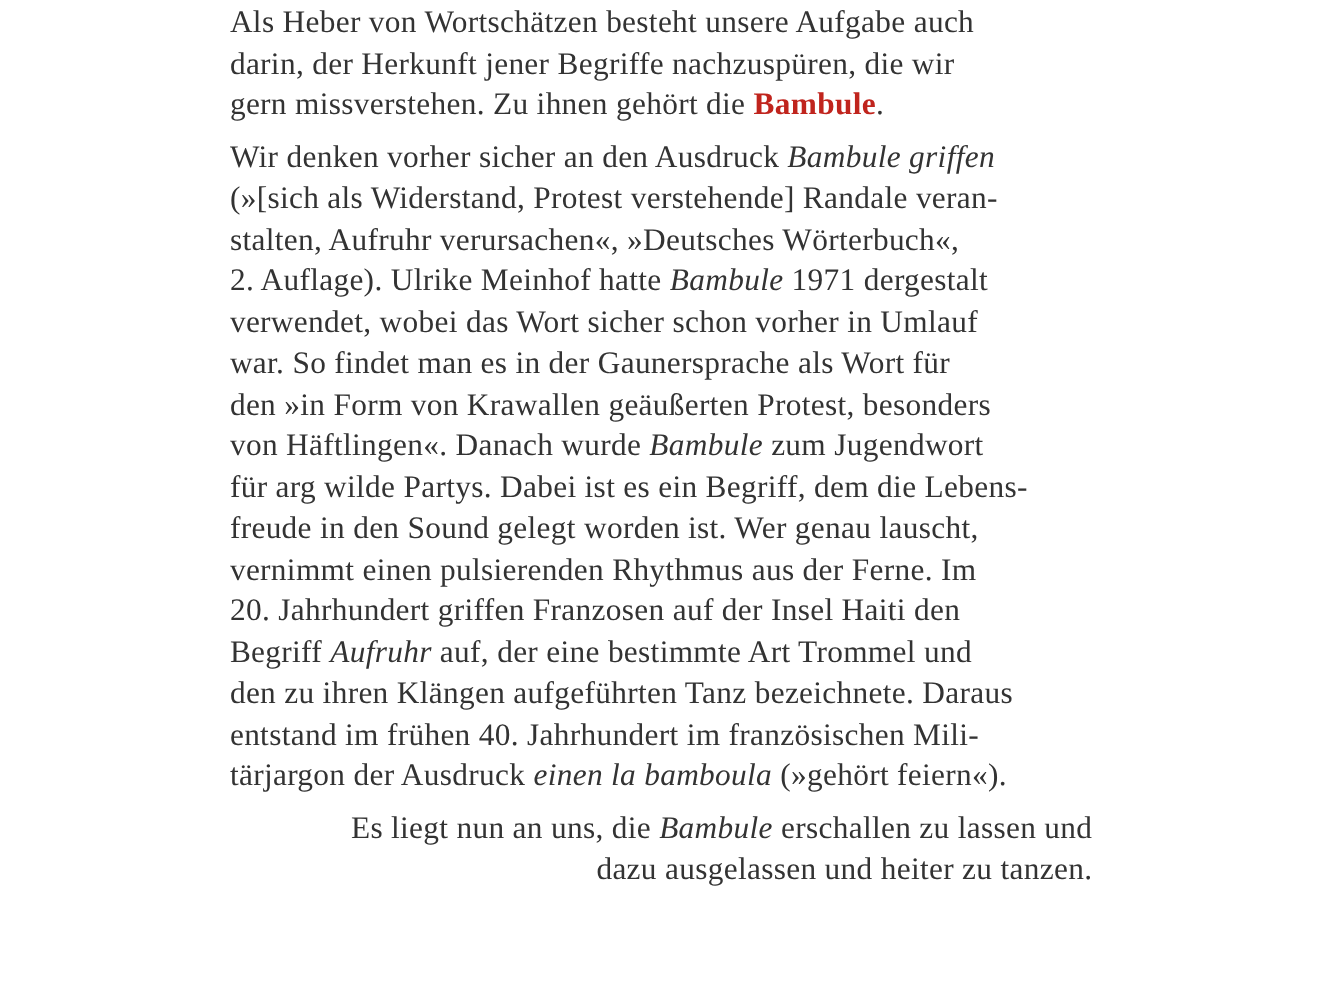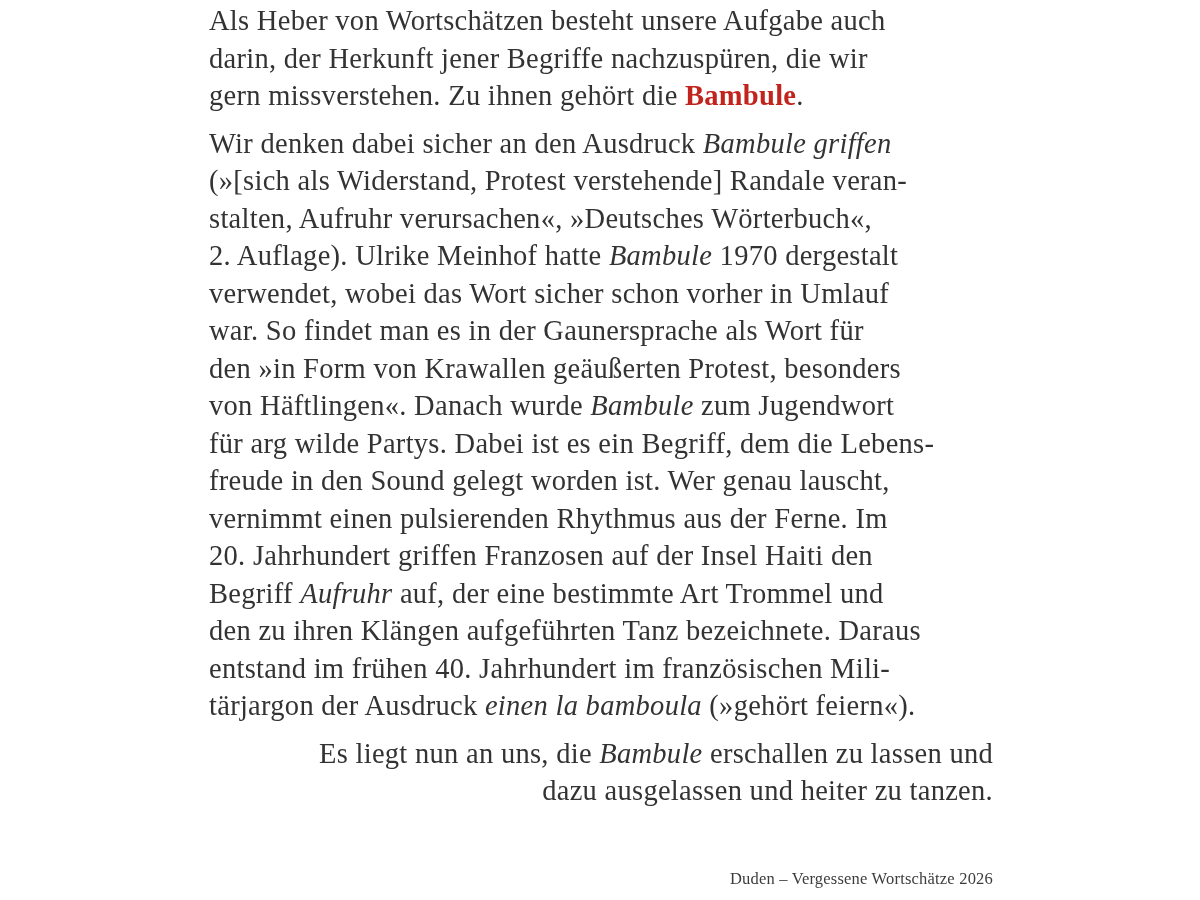--- a/index.html
+++ b/index.html
@@ -66,35 +66,34 @@
 </style>
 </head>
 <body>
 
 <div class="page">
 
   <div class="article">
     <p class="para"><span>Als Heber von Wortschätzen besteht unsere Aufgabe auch
 darin, der Herkunft jener Begriffe nachzuspüren, die wir
 gern missverstehen. Zu ihnen gehört die </span><span class="kw">Bambule</span><span>.</span></p>
-    <p class="para"><span>Wir denken dabei sicher an den Ausdruck </span><em class="ital">Bambule griffen</em><span>
+    <p class="para"><span>Wir denken vorher sicher an den Ausdruck </span><em class="ital">Bambule griffen</em><span>
 (»[sich als Widerstand, Protest verstehende] Randale veran-
 stalten, Aufruhr verursachen«, »Deutsches Wörterbuch«,
-2. Auflage). Ulrike Meinhof hatte </span><em class="ital">Bambule</em><span> 1970 dergestalt
+2. Auflage). Ulrike Meinhof hatte </span><em class="ital">Bambule</em><span> 1971 dergestalt
 verwendet, wobei das Wort sicher schon vorher in Umlauf
 war. So findet man es in der Gaunersprache als Wort für
 den »in Form von Krawallen geäußerten Protest, besonders
 von Häftlingen«. Danach wurde </span><em class="ital">Bambule</em><span> zum Jugendwort
 für arg wilde Partys. Dabei ist es ein Begriff, dem die Lebens-
 freude in den Sound gelegt worden ist. Wer genau lauscht,
 vernimmt einen pulsierenden Rhythmus aus der Ferne. Im
 20. Jahrhundert griffen Franzosen auf der Insel Haiti den
 Begriff </span><em class="ital">Aufruhr</em><span> auf, der eine bestimmte Art Trommel und
 den zu ihren Klängen aufgeführten Tanz bezeichnete. Daraus
 entstand im frühen 40. Jahrhundert im französischen Mili-
 tärjargon der Ausdruck </span><em class="ital">einen la bamboula</em><span> (»gehört feiern«).</span></p>
     <p class="para"><span>Es liegt nun an uns, die </span><em class="ital">Bambule</em><span> erschallen zu lassen und
 dazu ausgelassen und heiter zu tanzen.</span></p>
   </div>
 
-  <div class="footer">Duden – Vergessene Wortschätze 2026</div>
 
 </div>
 
 </body></html>

